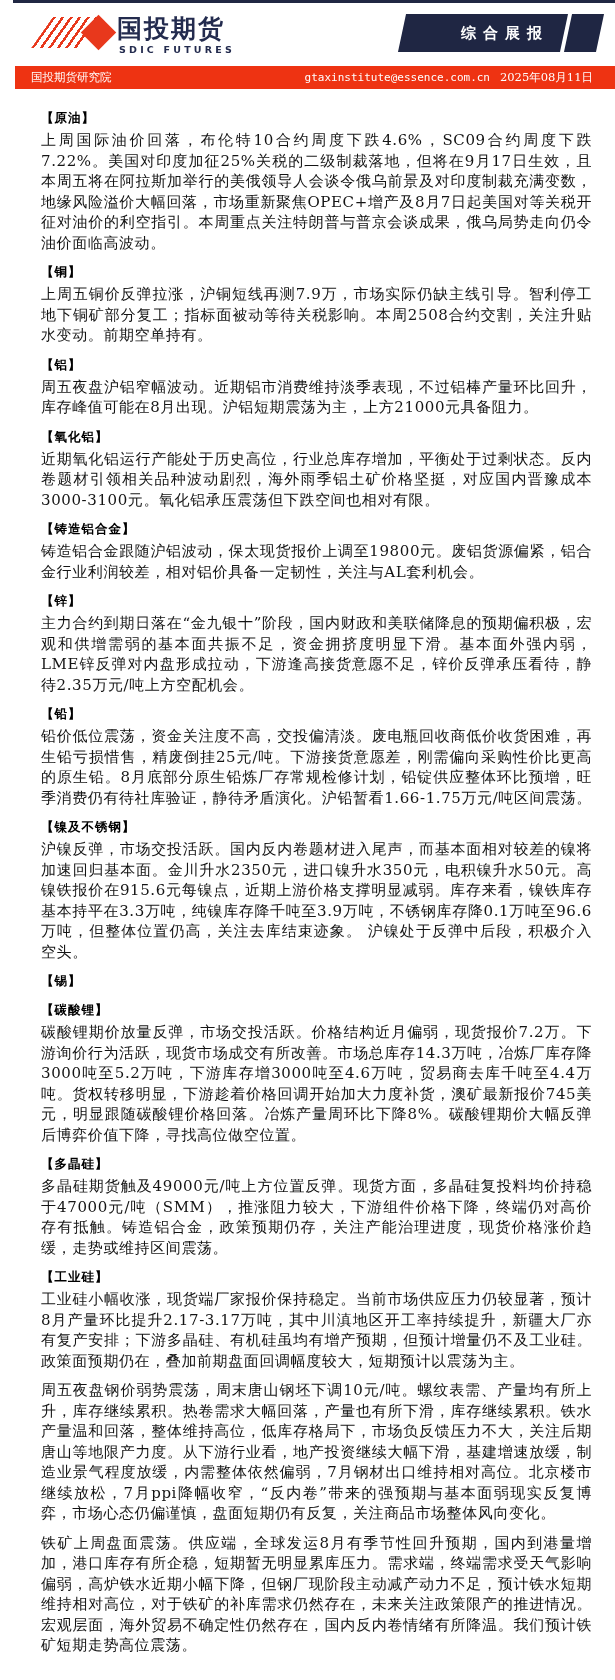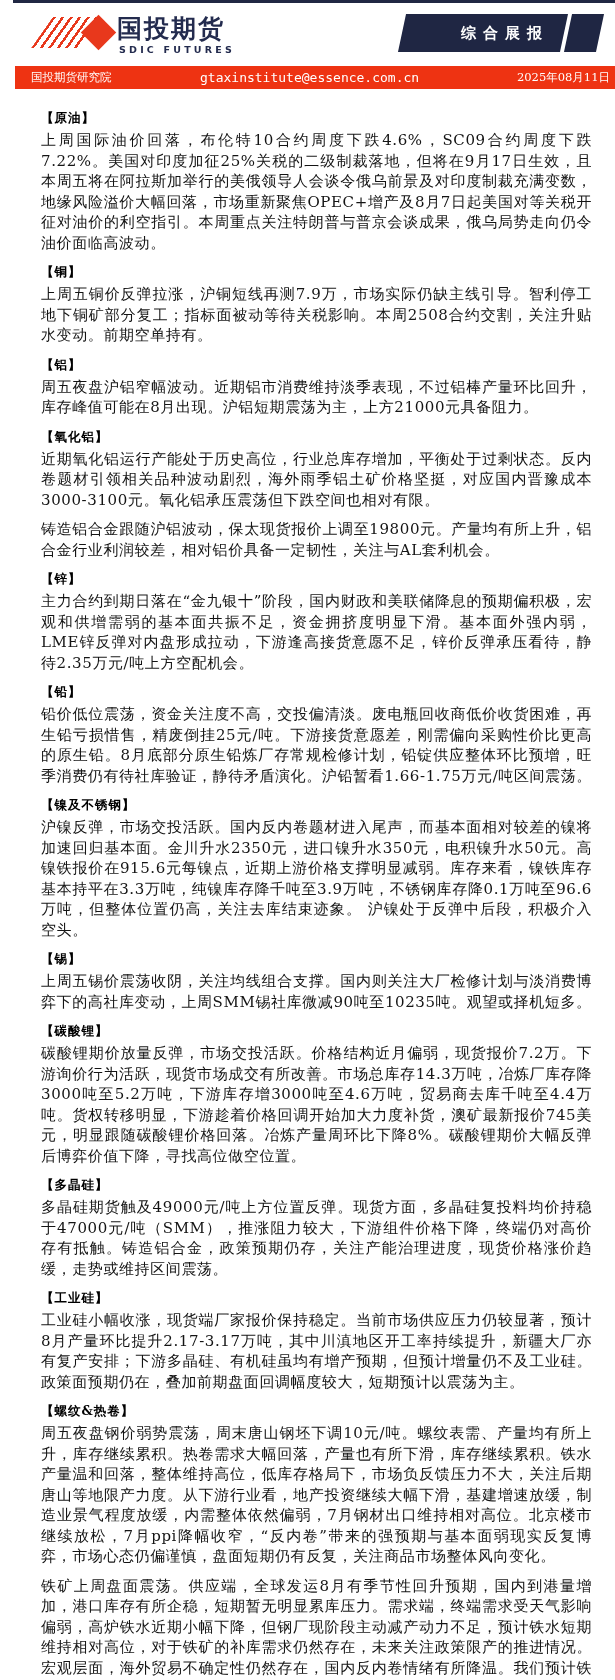--- a/index.html
+++ b/index.html
@@ -59,23 +59,23 @@
     color: #ffffff; font-size: 15px; font-weight: bold;
     letter-spacing: 7px; padding-left: 7px; white-space: nowrap;
   }
   .red-bar {
     position: absolute; left: 15px; right: 0; top: 66px;
     height: 23px; background: #ee3312;
     display: flex; align-items: center;
     color: #ffffff; font-size: 11.5px;
   }
   .red-bar .cell-left  { flex: 0 0 185px; padding-left: 16px; }
-  .red-bar .cell-mid   { flex: 1; text-align: left;
-    font-family: "DejaVu Sans Mono", "Liberation Mono", monospace; font-size: 13px; }
-  .red-bar .cell-right { flex: 0 0 125px; text-align: right; padding-right: 5px; }
+  .red-bar .cell-mid   { flex: 1; text-align: right;
+    font-family: "DejaVu Sans Mono", "Liberation Mono", monospace; font-size: 11px; }
+  .red-bar .cell-right { flex: 0 0 125px; text-align: right; padding-right: 22px; }
   
   .content {
     position: absolute; left: 16px; top: 100px; right: 0;
     padding: 8px 23px 0 25px;
   }
   .section { margin-bottom: 9px; }
   .section-title {
     font-size: 12.5px; font-weight: bold; color: #000000;
     line-height: 20px; margin-bottom: 2px; letter-spacing: 1px;
   }
@@ -126,60 +126,59 @@
       <div class="section-title">【铝】</div>
       <div class="section-body">周五夜盘沪铝窄幅波动。近期铝市消费维持淡季表现，不过铝棒产量环比回升，库存峰值可能在8月出现。沪铝短期震荡为主，上方21000元具备阻力。</div>
     </div>
 
     <div class="section">
       <div class="section-title">【氧化铝】</div>
       <div class="section-body">近期氧化铝运行产能处于历史高位，行业总库存增加，平衡处于过剩状态。反内卷题材引领相关品种波动剧烈，海外雨季铝土矿价格坚挺，对应国内晋豫成本3000-3100元。氧化铝承压震荡但下跌空间也相对有限。</div>
     </div>
 
     <div class="section">
-      <div class="section-body">铸造铝合金跟随沪铝波动，保太现货报价上调至19800元。产量均有所上升，铝合金行业利润较差，相对铝价具备一定韧性，关注与AL套利机会。</div>
+      <div class="section-title">【铸造铝合金】</div>
+      <div class="section-body">铸造铝合金跟随沪铝波动，保太现货报价上调至19800元。废铝货源偏紧，铝合金行业利润较差，相对铝价具备一定韧性，关注与AL套利机会。</div>
     </div>
 
     <div class="section">
       <div class="section-title">【锌】</div>
       <div class="section-body">主力合约到期日落在“金九银十”阶段，国内财政和美联储降息的预期偏积极，宏观和供增需弱的基本面共振不足，资金拥挤度明显下滑。基本面外强内弱，LME锌反弹对内盘形成拉动，下游逢高接货意愿不足，锌价反弹承压看待，静待2.35万元/吨上方空配机会。</div>
     </div>
 
     <div class="section">
       <div class="section-title">【铅】</div>
       <div class="section-body">铅价低位震荡，资金关注度不高，交投偏清淡。废电瓶回收商低价收货困难，再生铅亏损惜售，精废倒挂25元/吨。下游接货意愿差，刚需偏向采购性价比更高的原生铅。8月底部分原生铅炼厂存常规检修计划，铅锭供应整体环比预增，旺季消费仍有待社库验证，静待矛盾演化。沪铅暂看1.66-1.75万元/吨区间震荡。</div>
     </div>
 
     <div class="section">
       <div class="section-title">【镍及不锈钢】</div>
       <div class="section-body">沪镍反弹，市场交投活跃。国内反内卷题材进入尾声，而基本面相对较差的镍将加速回归基本面。金川升水2350元，进口镍升水350元，电积镍升水50元。高镍铁报价在915.6元每镍点，近期上游价格支撑明显减弱。库存来看，镍铁库存基本持平在3.3万吨，纯镍库存降千吨至3.9万吨，不锈钢库存降0.1万吨至96.6万吨，但整体位置仍高，关注去库结束迹象。 沪镍处于反弹中后段，积极介入空头。</div>
     </div>
 
     <div class="section">
       <div class="section-title">【锡】</div>
-      <div class="section-body">上周五锡价震荡收阴，关注均线组合支撑。国内则关注大厂检修计划与淡消费博弈下的高社库变动，上周SMM锡社库微减90吨至10235吨。观望或择机短多。</div>
     </div>
 
     <div class="section">
       <div class="section-title">【碳酸锂】</div>
       <div class="section-body">碳酸锂期价放量反弹，市场交投活跃。价格结构近月偏弱，现货报价7.2万。下游询价行为活跃，现货市场成交有所改善。市场总库存14.3万吨，冶炼厂库存降3000吨至5.2万吨，下游库存增3000吨至4.6万吨，贸易商去库千吨至4.4万吨。货权转移明显，下游趁着价格回调开始加大力度补货，澳矿最新报价745美元，明显跟随碳酸锂价格回落。冶炼产量周环比下降8%。碳酸锂期价大幅反弹后博弈价值下降，寻找高位做空位置。</div>
     </div>
 
     <div class="section">
       <div class="section-title">【多晶硅】</div>
       <div class="section-body">多晶硅期货触及49000元/吨上方位置反弹。现货方面，多晶硅复投料均价持稳于47000元/吨（SMM），推涨阻力较大，下游组件价格下降，终端仍对高价存有抵触。铸造铝合金，政策预期仍存，关注产能治理进度，现货价格涨价趋缓，走势或维持区间震荡。</div>
     </div>
 
     <div class="section">
       <div class="section-title">【工业硅】</div>
       <div class="section-body">工业硅小幅收涨，现货端厂家报价保持稳定。当前市场供应压力仍较显著，预计8月产量环比提升2.17-3.17万吨，其中川滇地区开工率持续提升，新疆大厂亦有复产安排；下游多晶硅、有机硅虽均有增产预期，但预计增量仍不及工业硅。政策面预期仍在，叠加前期盘面回调幅度较大，短期预计以震荡为主。</div>
     </div>
 
     <div class="section">
-      <div class="section-title">【螺纹&amp;热卷】</div>
       <div class="section-body">周五夜盘钢价弱势震荡，周末唐山钢坯下调10元/吨。螺纹表需、产量均有所上升，库存继续累积。热卷需求大幅回落，产量也有所下滑，库存继续累积。铁水产量温和回落，整体维持高位，低库存格局下，市场负反馈压力不大，关注后期唐山等地限产力度。从下游行业看，地产投资继续大幅下滑，基建增速放缓，制造业景气程度放缓，内需整体依然偏弱，7月钢材出口维持相对高位。北京楼市继续放松，7月ppi降幅收窄，“反内卷”带来的强预期与基本面弱现实反复博弈，市场心态仍偏谨慎，盘面短期仍有反复，关注商品市场整体风向变化。</div>
     </div>
 
     <div class="section">
       <div class="section-body">铁矿上周盘面震荡。供应端，全球发运8月有季节性回升预期，国内到港量增加，港口库存有所企稳，短期暂无明显累库压力。需求端，终端需求受天气影响偏弱，高炉铁水近期小幅下降，但钢厂现阶段主动减产动力不足，预计铁水短期维持相对高位，对于铁矿的补库需求仍然存在，未来关注政策限产的推进情况。宏观层面，海外贸易不确定性仍然存在，国内反内卷情绪有所降温。我们预计铁矿短期走势高位震荡。</div>
     </div>
 
   </div>
 </div>
 

